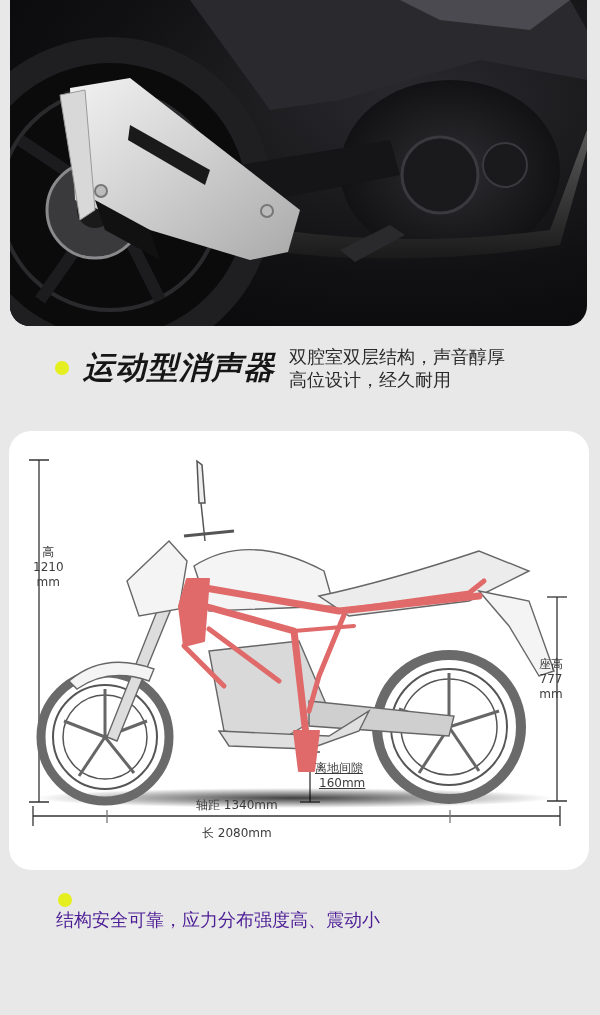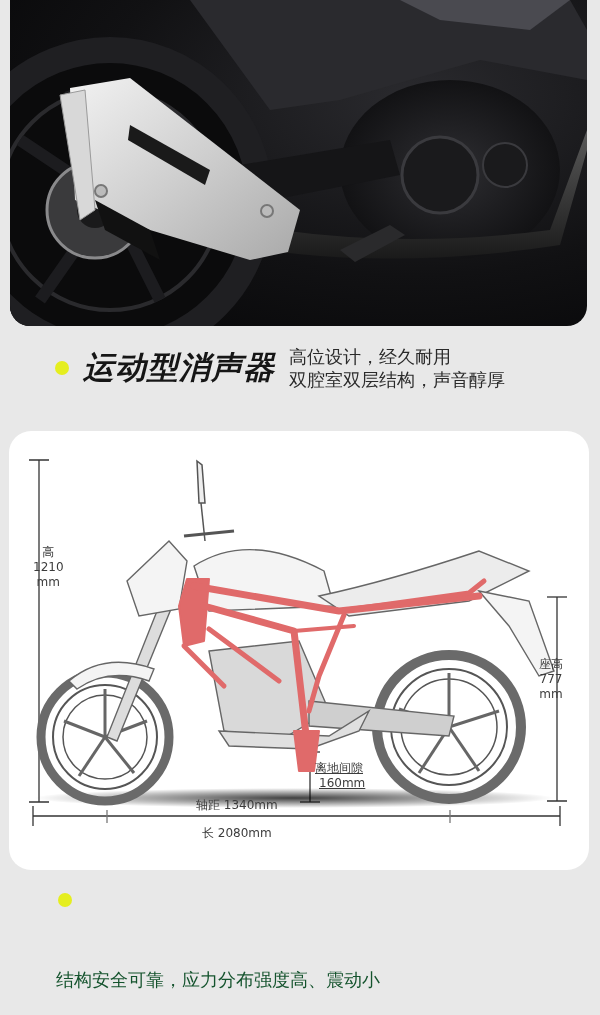--- a/index.html
+++ b/index.html
@@ -49,23 +49,23 @@
   }
 
   #feature1 { left: 55px; top: 345px; }
   #feature1 .feature-title { margin-left: 14px; }
   #feature1 .desc-block { margin-left: 14px; }
 
   #feature2 { left: 58px; top: 893px; }
   #feature2 .feature-title { margin-left: 16px; font-size: 31px; }
   .feature2-desc {
     position: absolute;
-    left: 56px; top: 968px;
+    left: 56px; top: 908px;
     font-size: 18px;
-    color: #14532d;
+    color: #4c1d95;
     white-space: nowrap;
   }
 
   
   .diagram-card {
     position: absolute;
     left: 9px; top: 431px;
     width: 580px; height: 439px;
     background: #ffffff;
     border-radius: 22px;
@@ -135,22 +135,22 @@
     <circle cx="91" cy="191" r="6" fill="#bbb" stroke="#777" stroke-width="2"></circle>
 
     <path d="M330 250 L380 225 L395 235 L345 262 Z" fill="#2a2a2c"></path>
   </svg>
 </div>
 
 <div class="feature" id="feature1">
   <span class="dot"></span>
   <span class="feature-title">运动型消声器</span>
   <div class="desc-block">
+    <div class="feature-desc">双腔室双层结构，声音醇厚</div>
     <div class="feature-desc">高位设计，经久耐用</div>
-    <div class="feature-desc">双腔室双层结构，声音醇厚</div>
   </div>
 </div>
 
 <div class="diagram-card">
   <svg width="580" height="439" viewBox="0 0 580 439">
     <defs>
       <radialGradient id="shadow" cx="0.5" cy="0.5" r="0.5">
         <stop offset="0" stop-color="#000" stop-opacity="0.75"></stop>
         <stop offset="1" stop-color="#000" stop-opacity="0"></stop>
       </radialGradient>

